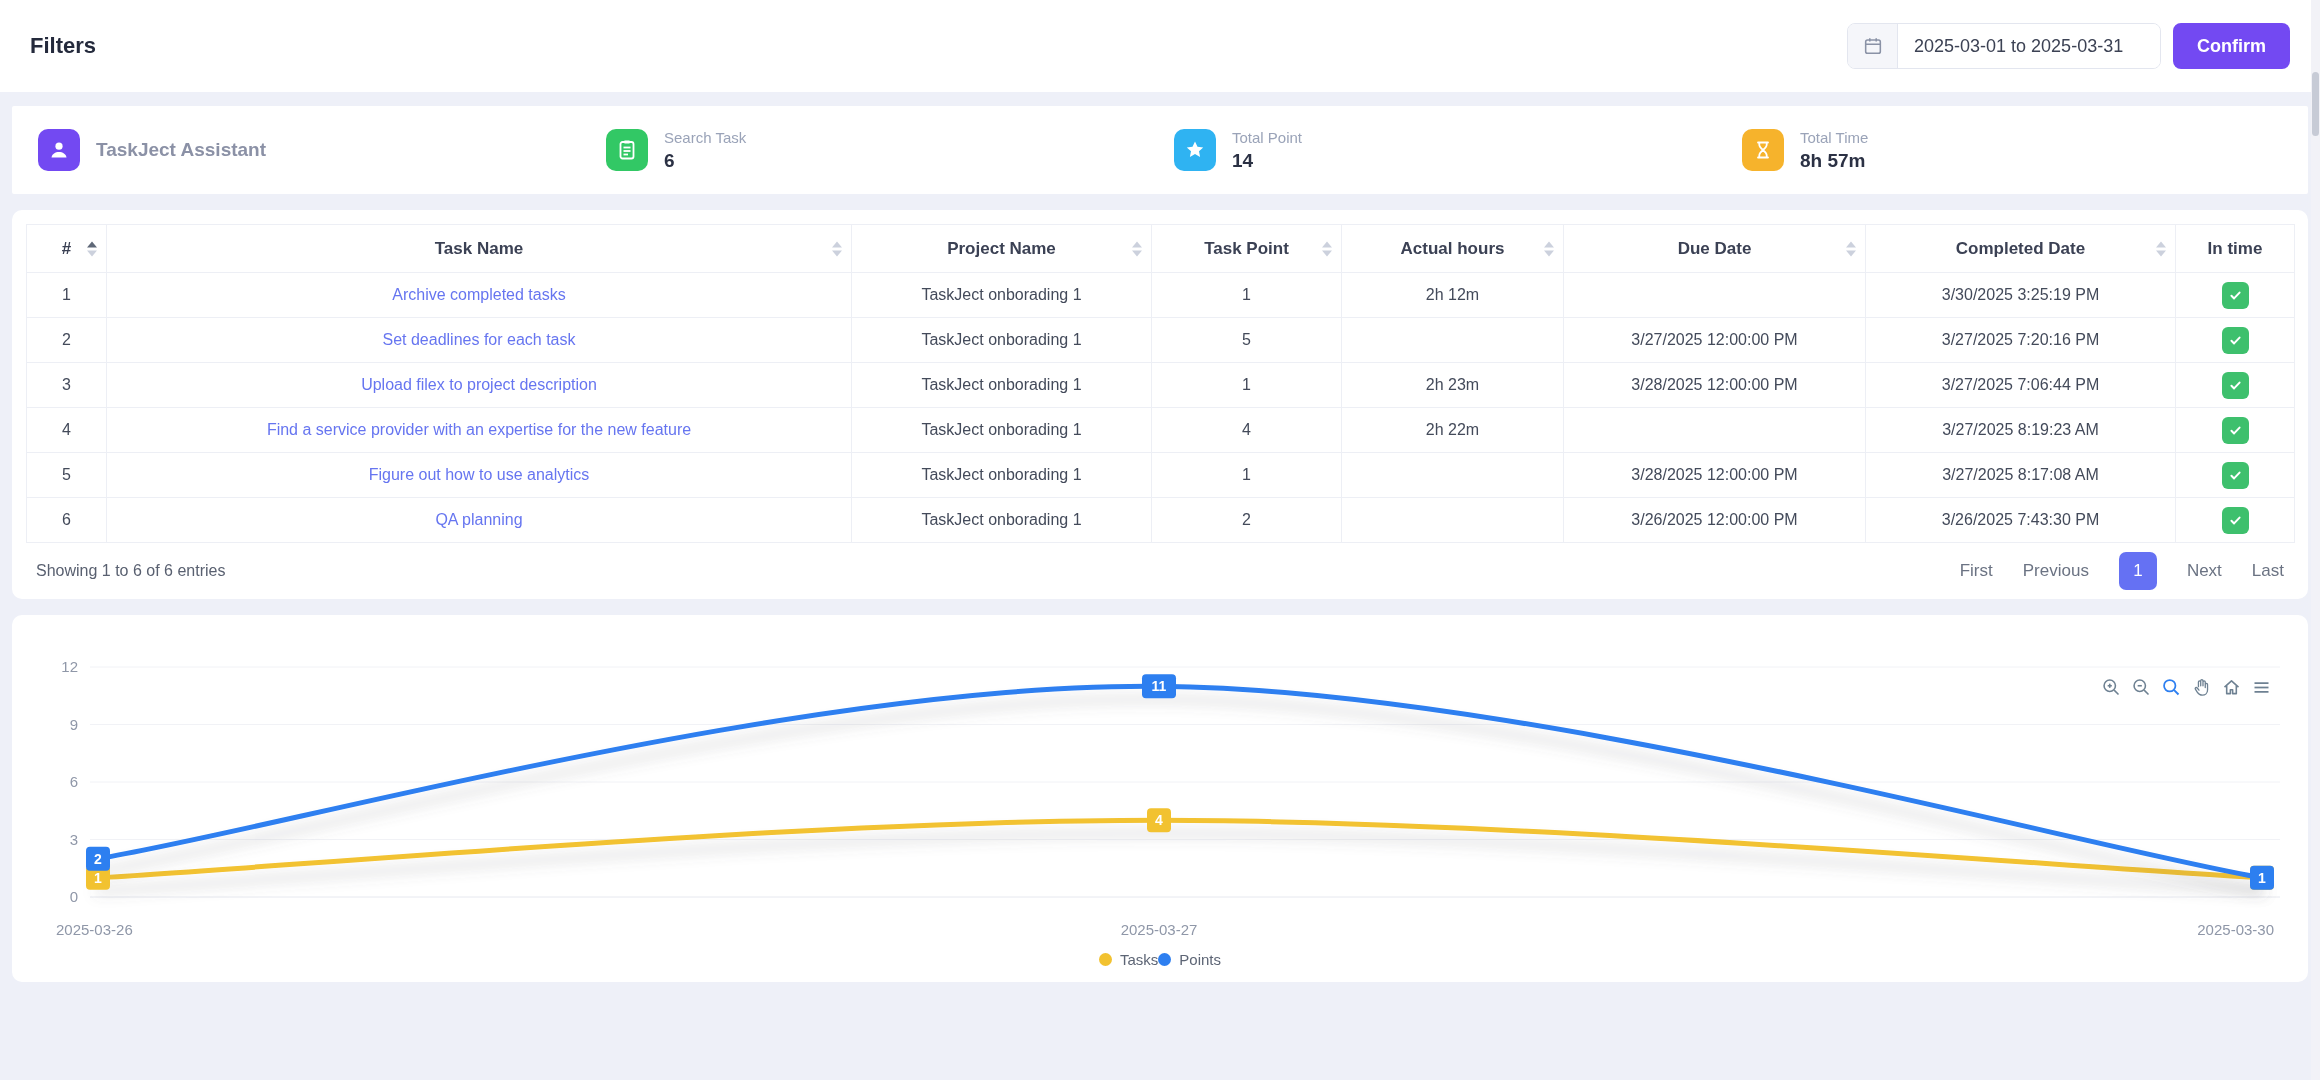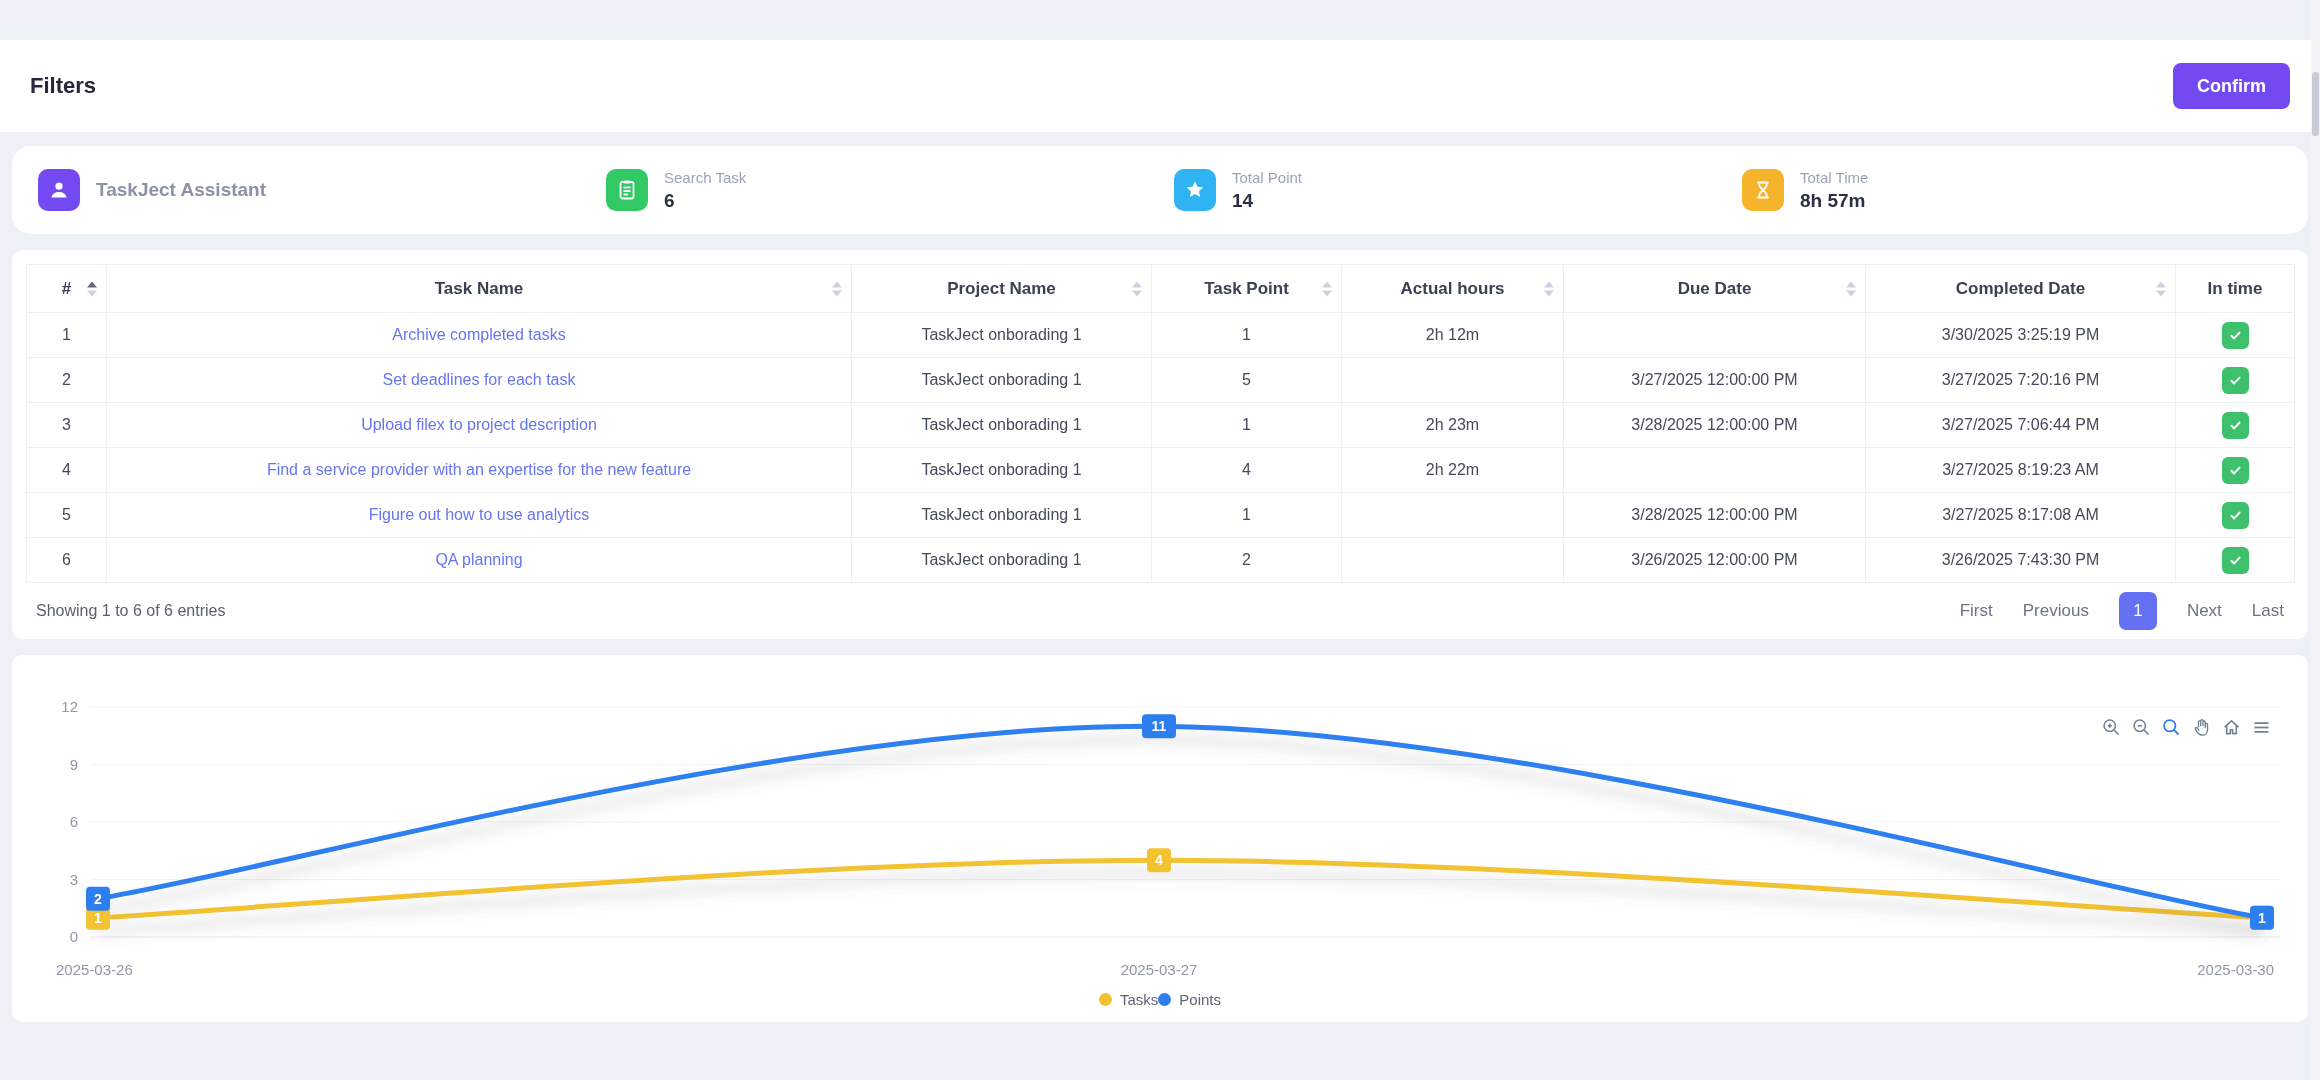--- a/index.html
+++ b/index.html
@@ -16,21 +16,21 @@
   html,body{margin:0;padding:0;}
   body{
     width:2320px;height:1080px;overflow:hidden;position:relative;
     background:var(--bg);
     font-family:"Liberation Sans","DejaVu Sans",sans-serif;
     color:var(--text);
   }
   
   .topbar{
     background:#fff;height:92px;display:flex;align-items:center;
-    justify-content:space-between;padding:0 30px;margin-top:40px;
+    justify-content:space-between;padding:0 30px;
   }
   .topbar-title{font-size:22px;font-weight:bold;color:#242a3c;}
   .topbar-right{display:flex;align-items:center;}
   .date-group{
     display:flex;align-items:stretch;height:46px;border:1px solid #e3e6ef;
     border-radius:8px;overflow:hidden;background:#fff;
   }
   .date-icon-btn{
     width:50px;background:#f5f6fa;display:flex;align-items:center;
     justify-content:center;border-right:1px solid #e3e6ef;cursor:pointer;
@@ -39,21 +39,21 @@
     border:none;outline:none;padding:0 16px;font-size:18px;color:#3c4254;
     width:262px;font-family:inherit;background:#fff;
   }
   .confirm-btn{
     margin-left:12px;background:var(--accent);color:#fff;border:none;
     border-radius:8px;font-size:18px;font-weight:bold;padding:0 24px;height:46px;
     cursor:pointer;font-family:inherit;
   }
   
   .stats{
-    background:#fff;margin:14px 12px 0;border-radius:19px;height:88px;
+    background:#fff;margin:14px 12px 0;border-radius:2px;height:88px;
     display:flex;align-items:center;padding:0 12px;
   }
   .stat{flex:1;display:flex;align-items:center;gap:16px;padding-left:14px;}
   .stat-icon{
     width:42px;height:42px;border-radius:10px;display:flex;flex:0 0 42px;
     align-items:center;justify-content:center;
   }
   .stat-icon svg{width:24px;height:24px;}
   .assistant-name{font-size:19px;color:#8b91a6;font-weight:bold;}
   .stat-label{font-size:15px;color:var(--muted);margin-bottom:4px;}
@@ -115,20 +115,31 @@
   
   .pagescroll{position:absolute;right:0;top:0;width:9px;height:1080px;background:#f2f2f7;}
   .pagescroll-thumb{position:absolute;top:72px;left:1px;width:7px;height:64px;background:#c7cbd6;border-radius:4px;}
 </style>
 </head>
 <body>
 
 <div class="topbar">
   <div class="topbar-title">Filters</div>
   <div class="topbar-right">
+    <div class="date-group">
+      <div class="date-icon-btn">
+        <svg width="22" height="22" viewBox="0 0 24 24">
+          <rect x="4" y="5.5" width="16" height="14.5" rx="2" fill="none" stroke="#8a92a6" stroke-width="1.7"></rect>
+          <line x1="4" y1="10" x2="20" y2="10" stroke="#8a92a6" stroke-width="1.7"></line>
+          <line x1="8.5" y1="3.5" x2="8.5" y2="7" stroke="#8a92a6" stroke-width="1.7"></line>
+          <line x1="15.5" y1="3.5" x2="15.5" y2="7" stroke="#8a92a6" stroke-width="1.7"></line>
+        </svg>
+      </div>
+      <input class="date-input" type="text" value="2025-03-01 to 2025-03-31" style="">
+    </div>
     <button class="confirm-btn">Confirm</button>
   </div>
 </div>
 
 <div class="stats">
   <div class="stat">
     <div class="stat-icon" style="background: rgb(115, 73, 242);">
       <svg viewBox="0 0 24 24">
         <circle cx="12" cy="8.2" r="3.6" fill="#fff"></circle>
         <path d="M4.5 19.5c.6-3.8 3.8-5.6 7.5-5.6s6.9 1.8 7.5 5.6z" fill="#fff"></path>

